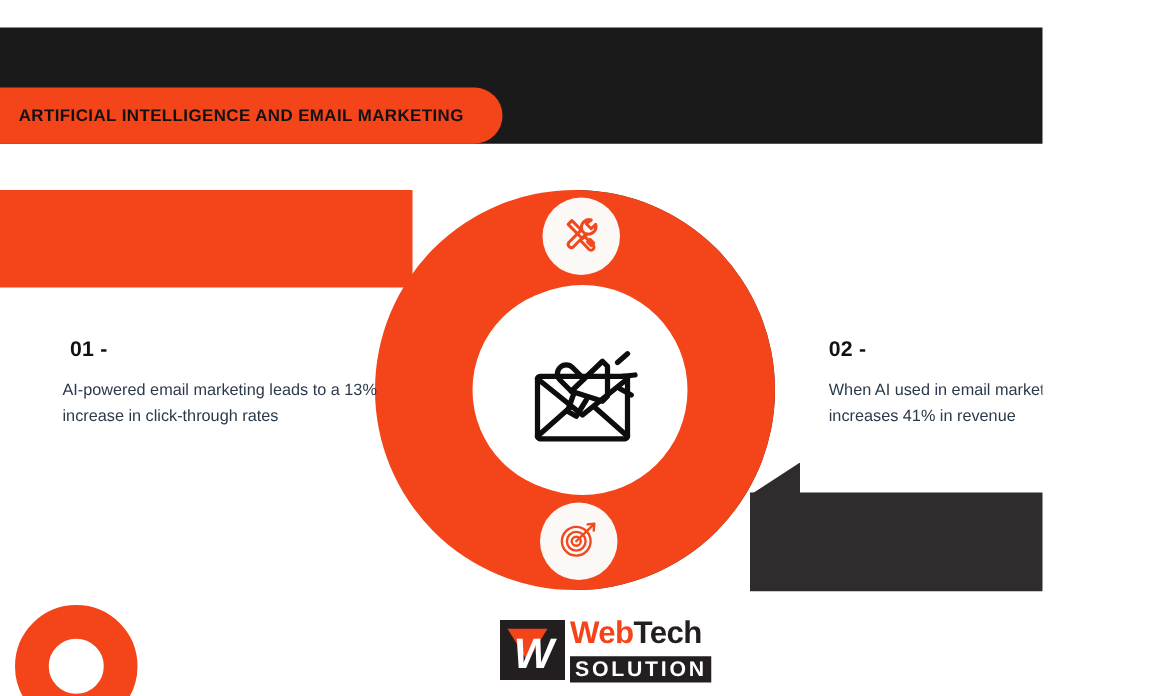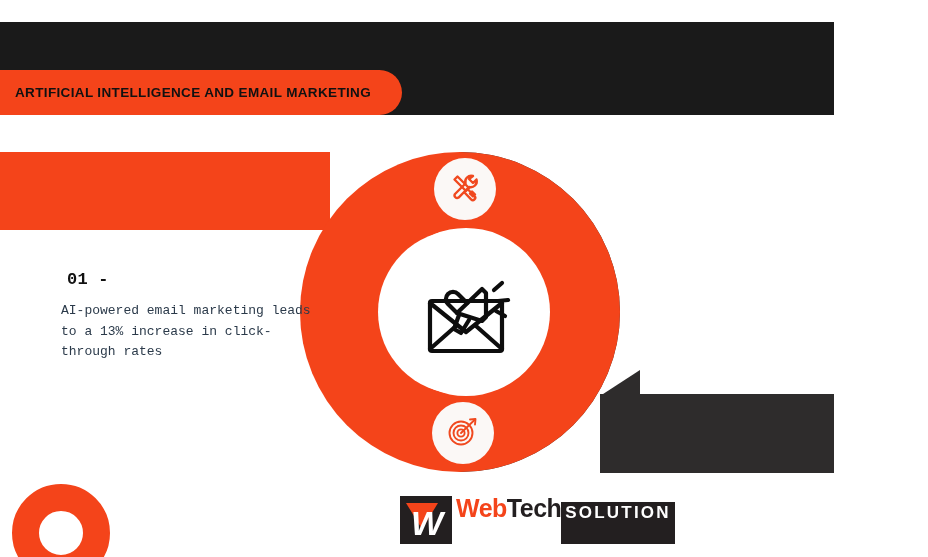--- a/index.html
+++ b/index.html
@@ -166,21 +166,21 @@
     justify-content: center;
   }
   .badge-tools { left: 434px; top: 158px; }
   .badge-target { left: 432px; top: 402px; }
 
   
   .text-block {
     position: absolute;
     z-index: 9;
   }
-  .block-left  { left: 61px; top: 270px; width: 255px; font-family: Liberation Mono, monospace; }
+  .block-left  { left: 50px; top: 270px; width: 255px; }
   .block-right { left: 663px; top: 270px; width: 235px; }
 
   .step-number {
     color: #111111;
     font-size: 17px;
     font-weight: bold;
     margin: 0 0 12px 0;
     letter-spacing: 0.2px;
   }
   .block-left .step-number { margin-left: 6px; }
@@ -243,21 +243,21 @@
     font-size: 34px;
     font-weight: bold;
     font-style: italic;
     line-height: 1;
     letter-spacing: -2px;
     z-index: 2;
     transform: translateY(3px);
   }
   .logo-text {
     display: flex;
-    flex-direction: row;
+    flex-direction: column;
     justify-content: center;
     margin-left: 4px;
   }
   .logo-line1 {
     font-size: 25px;
     font-weight: bold;
     line-height: 1;
     letter-spacing: -0.5px;
   }
   .logo-web { color: #f4441a; }
@@ -352,20 +352,24 @@
         </g>
       </svg>
     </span>
   </div>
 
   <div class="text-block block-left">
     <p class="step-number">01 -</p>
     <p class="step-body">AI-powered email marketing leads to a 13% increase in click-through rates</p>
   </div>
 
+  <div class="text-block block-right">
+    <p class="step-number">02 -</p>
+    <p class="step-body">When AI used in email marketing, it increases 41% in revenue</p>
+  </div>
 
   <div class="dot-grid">
     <div class="dot"></div>
     <div class="dot"></div>
     <div class="dot"></div>
     <div class="dot"></div>
     <div class="dot"></div>
     <div class="dot"></div>
     <div class="dot"></div>
     <div class="dot"></div>

